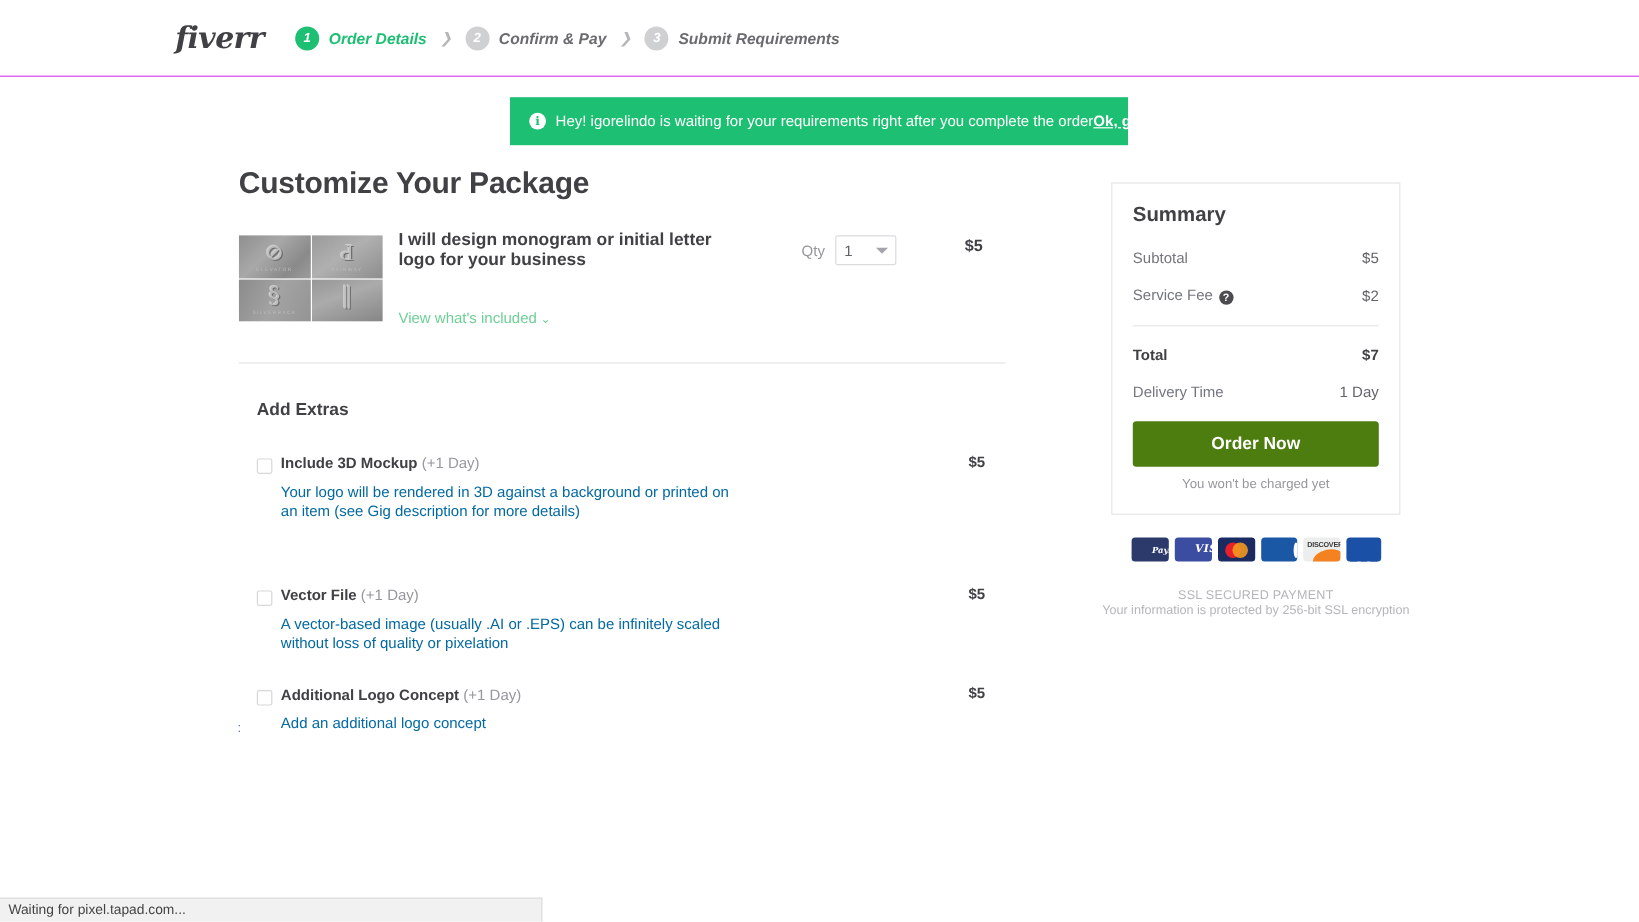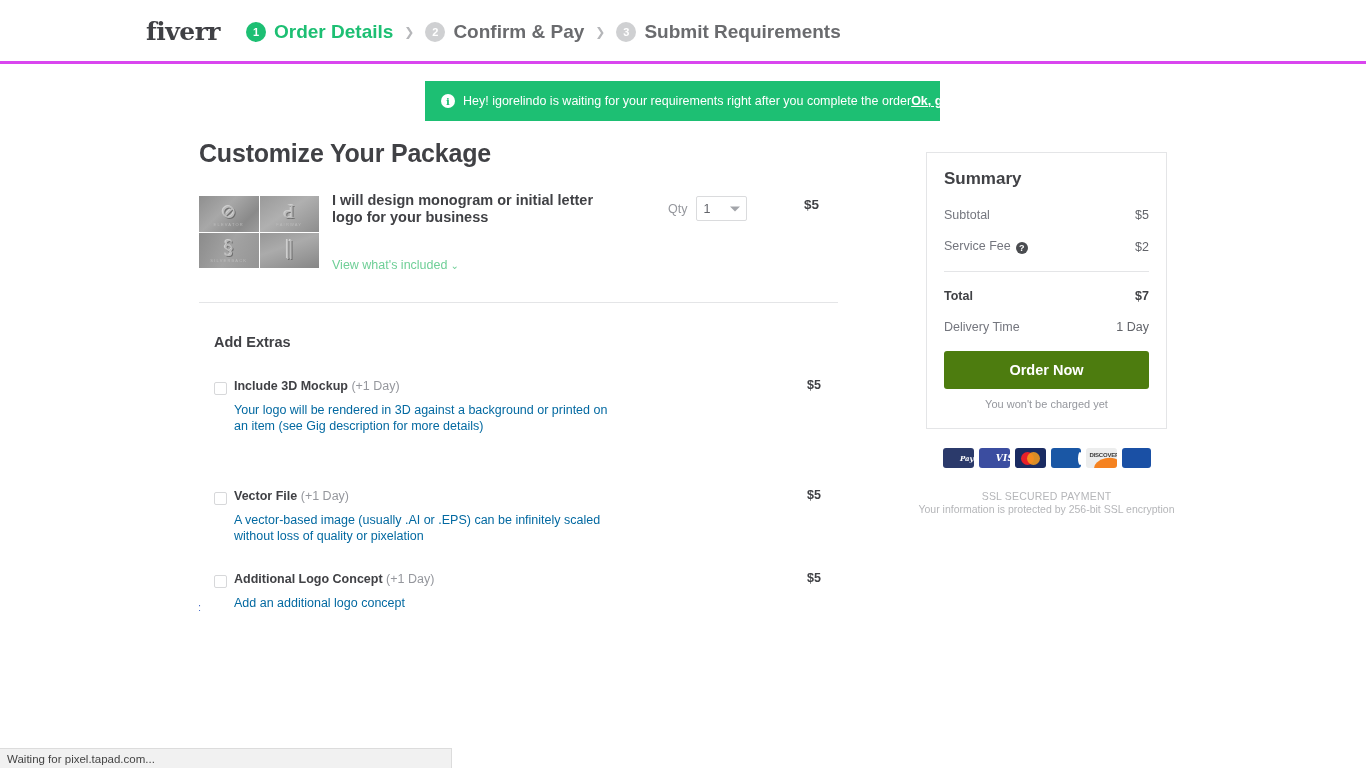--- a/index.html
+++ b/index.html
@@ -8,22 +8,23 @@
     width: 1366px; height: 768px;
     background: #ffffff;
     font-family: "Liberation Sans", sans-serif;
     overflow: hidden;
   }
 
   
   .header {
     position: relative;
     height: 64px;
-    border-bottom: 3px solid #d946ef;
+    border-bottom: 1px solid #d946ef;
     background: #fff;
+    font-style: italic;
   }
   .logo {
     position: absolute;
     left: 146px; top: 17px;
     font-family: "DejaVu Serif", serif;
     font-weight: 700;
     font-size: 25px;
     letter-spacing: -0.5px;
     color: #404145;
   }
@@ -41,21 +42,21 @@
     color: #fff;
     font-size: 11px;
     font-weight: 700;
     display: flex; align-items: center; justify-content: center;
     flex: none;
   }
   .step-num.active { background: #1dbf73; }
   .step-num.inactive { background: #cfd0d2; }
   .step-label {
     margin-left: 8px;
-    font-size: 19px;
+    font-size: 13px;
     font-weight: 700;
     white-space: nowrap;
   }
   .step-label.active { color: #1dbf73; }
   .step-label.inactive { color: #6a6b6e; }
   .step-sep {
     margin: 0 11px;
     color: #b5b6b9;
     font-size: 12px;
     line-height: 1;

